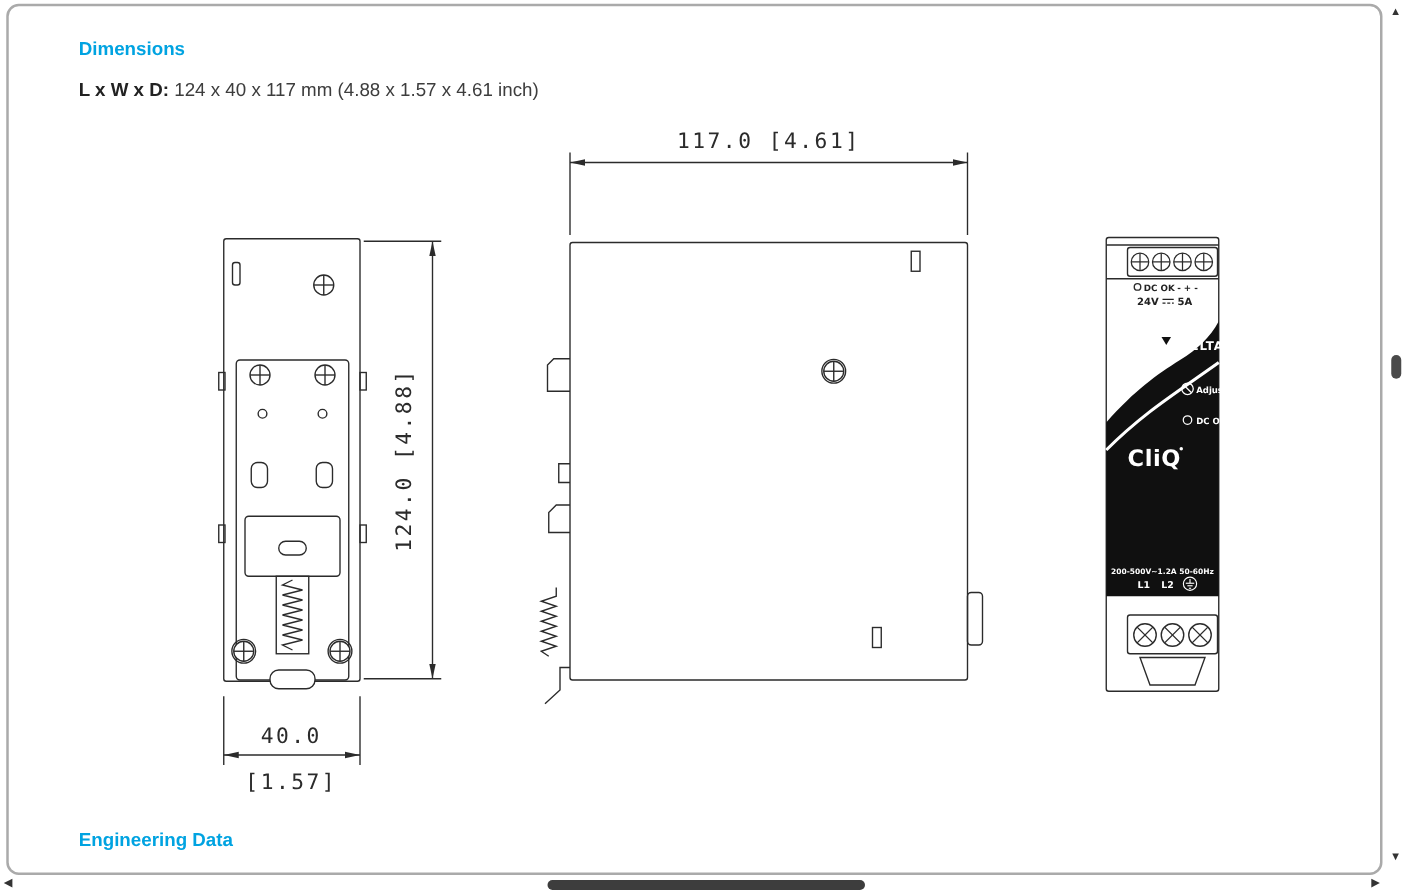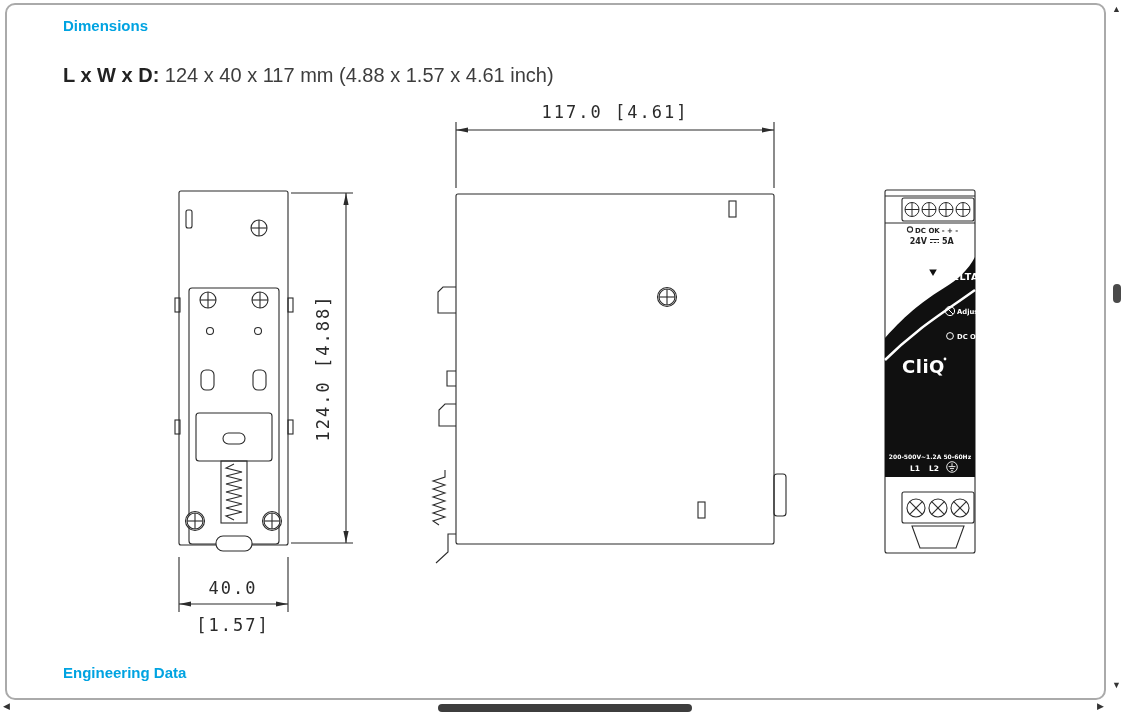--- a/index.html
+++ b/index.html
@@ -4,24 +4,24 @@
 <style>
   * { margin:0; padding:0; box-sizing:border-box; }
   html,body { width:1125px; height:715px; background:#fff; overflow:hidden;
               font-family:"Liberation Sans", sans-serif; }
   .stage { position:relative; width:1125px; height:715px; background:#fff; }
 
   .frame { position:absolute; left:5px; top:3px; width:1101px; height:697px;
            border:2px solid #aaa; border-radius:10px; }
 
   .heading { position:absolute; left:63px; font-size:15px; font-weight:700; color:#00a3e1; }
-  #h-dim { top:17px; }
+  #h-dim { top:31px; }
   #h-eng { top:664px; }
 
-  .dimline { position:absolute; left:63px; top:64px; font-size:20px; color:#3d3d3d; }
+  .dimline { position:absolute; left:63px; top:64px; font-size:15px; color:#3d3d3d; }
   .dimline .b { font-weight:700; color:#222; }
 
   .drawing { position:absolute; left:0; top:0; width:1125px; height:715px; }
 
   .dwg { stroke:#2b2b2b; stroke-width:1.1; fill:none; }
   .dim { font-family:"DejaVu Sans Mono", monospace; font-size:17px; letter-spacing:2px;
          fill:#2b2b2b; stroke:none; }
   .dvk { font-family:"DejaVu Sans", sans-serif; font-size:7px; font-weight:bold;
          fill:#222; stroke:none; }
   .dvw { font-family:"DejaVu Sans", sans-serif; fill:#fff; stroke:none; }

